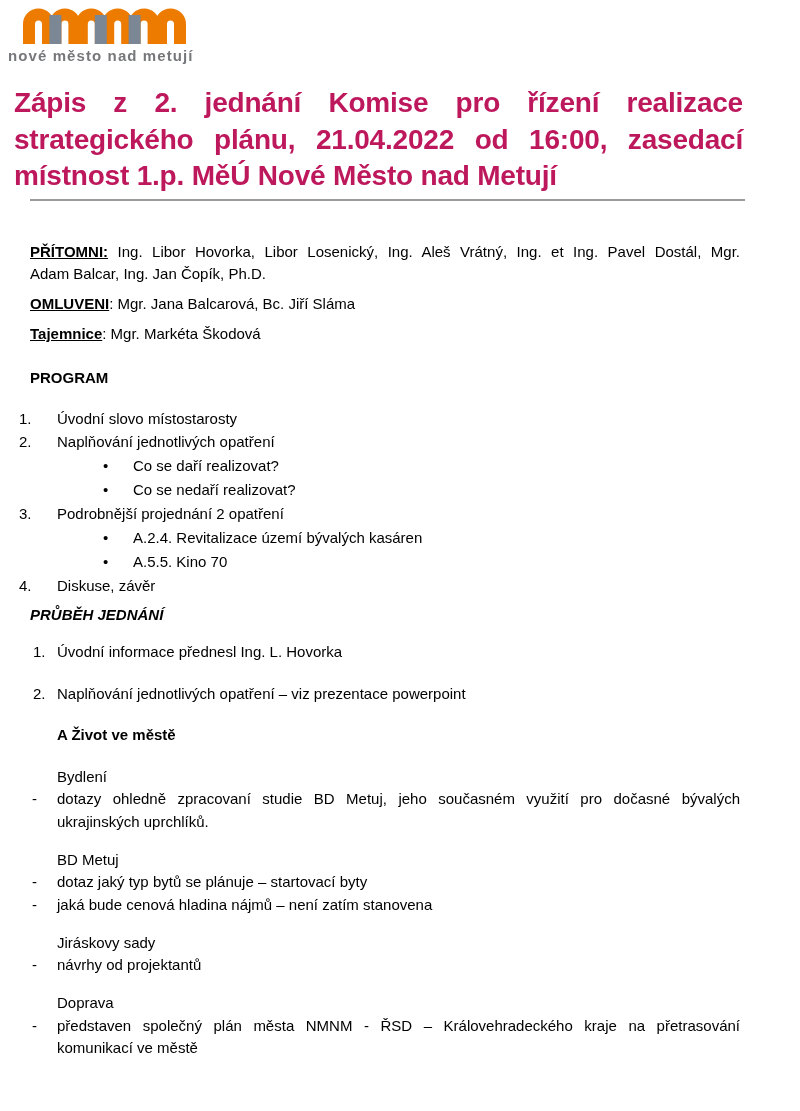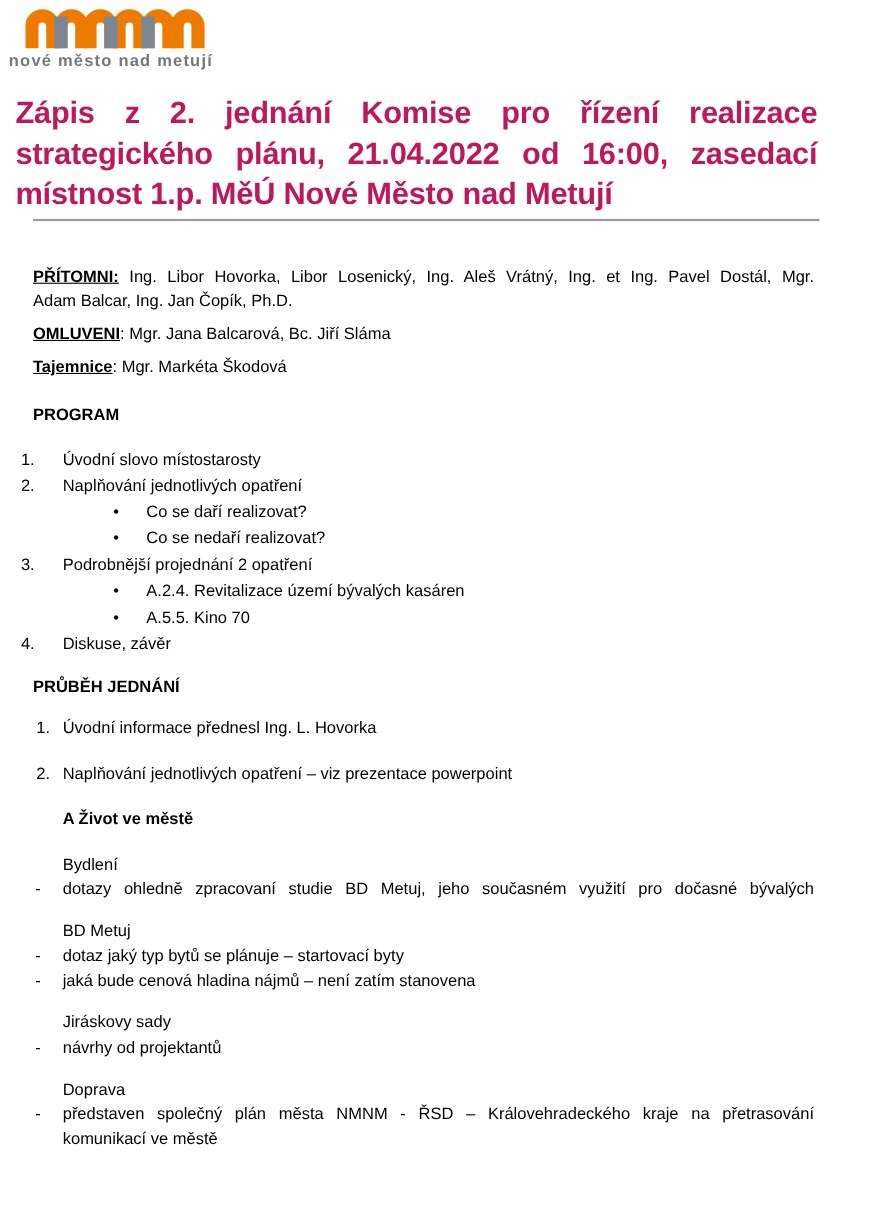--- a/index.html
+++ b/index.html
@@ -30,21 +30,21 @@
   .lbl { font-weight: bold; text-decoration: underline; }
 
   .sec-h { margin: 0 0 0 30px; font-weight: bold; }
   .program-h { margin-top: 21px; }
   .program-list { margin-top: 17.5px; }
   .num-row { display: flex; line-height: 23px; }
   .num1 { margin-left: 19px; width: 38px; flex: 0 0 38px; }
   .b-row { display: flex; line-height: 23px; margin: 1px 0; }
   .b-marker { margin-left: 103px; width: 30px; flex: 0 0 30px; }
 
-  .prubeh-h { margin-top: 17px; }
+  .prubeh-h { margin-top: 7px; font-style: italic; }
   .prubeh-item { display: flex; line-height: 22.5px; margin-right: 60px; }
   .prubeh-item-1 { margin-top: 14.5px; }
   .prubeh-item-2 { margin-top: 19.5px; }
   .num2 { margin-left: 33px; width: 24px; flex: 0 0 24px; }
 
   .section-heading { margin: 18.5px 0 0 57px; font-weight: bold; }
   .topic { margin-top: 15.5px; }
   .topic-first { margin-top: 19.5px; }
   .topic-title { margin-left: 57px; }
   .dash-row { display: flex; margin-right: 60px; }
@@ -135,20 +135,21 @@
 </div>
 
 <div class="section-heading">A Život ve městě</div>
 
 <div class="topic topic-first">
   <div class="topic-title">Bydlení</div>
   <div class="dash-row">
     <span class="dash-marker">-</span>
     <div class="dash-text">
       <div class="jl">dotazy ohledně zpracovaní studie BD Metuj, jeho současném využití pro dočasné bývalých</div>
+      <div>ukrajinských uprchlíků.</div>
     </div>
   </div>
 </div>
 
 <div class="topic">
   <div class="topic-title">BD Metuj</div>
   <div class="dash-row">
     <span class="dash-marker">-</span>
     <div class="dash-text">dotaz jaký typ bytů se plánuje – startovací byty</div>
   </div>

